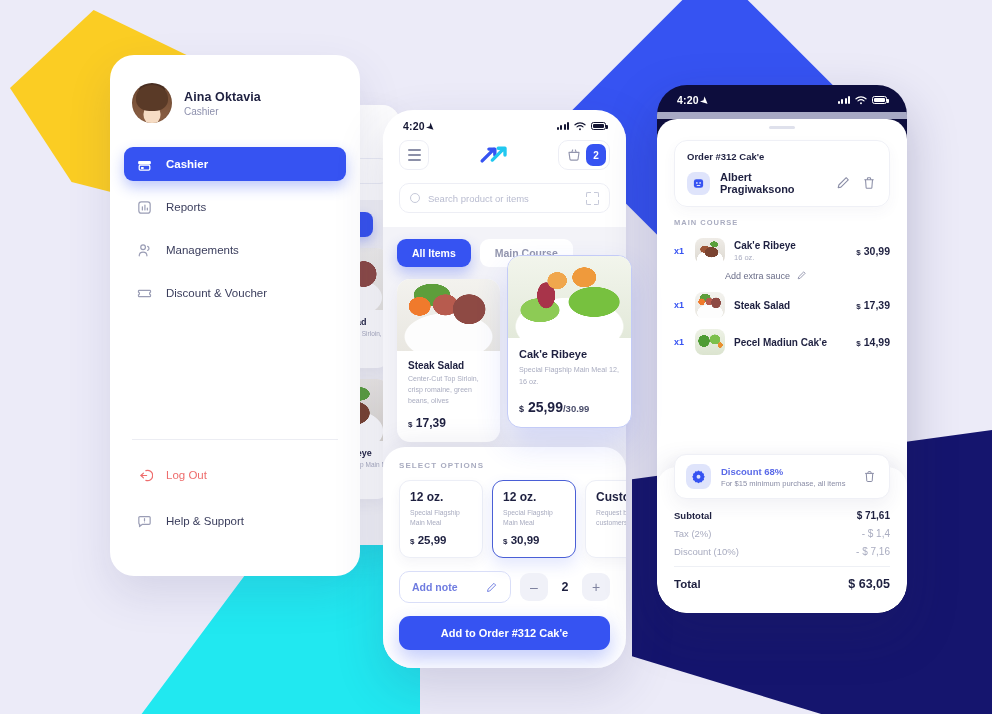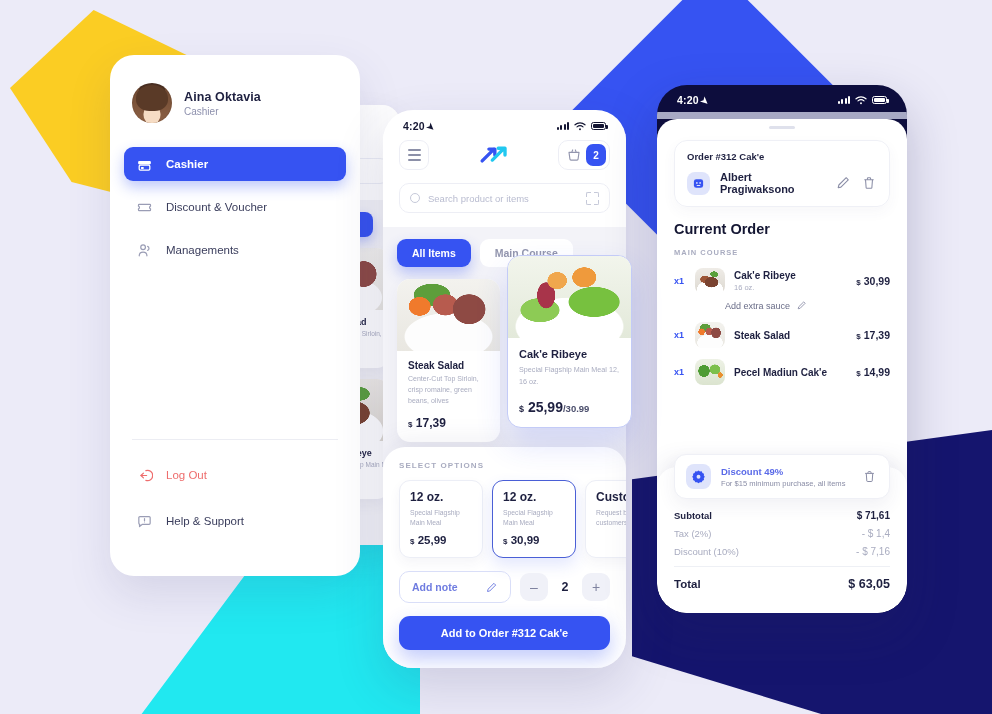--- a/index.html
+++ b/index.html
@@ -422,39 +422,50 @@
       <span class="nav-ico">
         <svg width="17" height="17" viewBox="0 0 24 24" fill="#ffffff">
             <rect x="3" y="7" width="18" height="5" rx="1.6"></rect>
             <rect x="4.5" y="13" width="15" height="7" rx="1.6" fill="none" stroke="#fff" stroke-width="1.8"></rect>
             <rect x="7" y="15.4" width="4" height="3" rx="1" fill="#fff"></rect>
           </svg>
       </span>
       <span class="lbl">Cashier</span>
     </div>
 
-
     <div class="nav-item">
       <span class="nav-ico">
         <svg width="17" height="17" viewBox="0 0 24 24" fill="none" stroke="#9a9db5" stroke-width="1.7" stroke-linejoin="round">
-            <path d="M3.5 8.5a1 1 0 0 1 1-1h15a1 1 0 0 1 1 1v1.6a2 2 0 0 0 0 3.8v1.6a1 1 0 0 1-1 1h-15a1 1 0 0 1-1-1v-1.6a2 2 0 0 0 0-3.8Z"></path>
+            <rect x="4" y="4" width="16" height="16" rx="3.5"></rect>
+            <path d="M9 15.5 V11" stroke-linecap="round"></path>
+            <path d="M12.6 15.5 V8.6" stroke-linecap="round"></path>
+            <path d="M16 15.5 V12.8" stroke-linecap="round"></path>
           </svg>
       </span>
-      <span class="lbl">Discount &amp; Voucher</span>
+      <span class="lbl">Reports</span>
     </div>
 
     <div class="nav-item">
       <span class="nav-ico">
         <svg width="17" height="17" viewBox="0 0 24 24" fill="none" stroke="#9a9db5" stroke-width="1.7">
             <circle cx="10" cy="7.5" r="3.3"></circle>
             <path d="M4.6 19.5c0-3.1 2.4-5.2 5.4-5.2s5.4 2.1 5.4 5.2" stroke-linecap="round"></path>
             <path d="M16.4 6.2a3 3 0 0 1 0 5.6" stroke-linecap="round"></path>
           </svg>
       </span>
       <span class="lbl">Managements</span>
+    </div>
+
+    <div class="nav-item">
+      <span class="nav-ico">
+        <svg width="17" height="17" viewBox="0 0 24 24" fill="none" stroke="#9a9db5" stroke-width="1.7" stroke-linejoin="round">
+            <path d="M3.5 8.5a1 1 0 0 1 1-1h15a1 1 0 0 1 1 1v1.6a2 2 0 0 0 0 3.8v1.6a1 1 0 0 1-1 1h-15a1 1 0 0 1-1-1v-1.6a2 2 0 0 0 0-3.8Z"></path>
+          </svg>
+      </span>
+      <span class="lbl">Discount &amp; Voucher</span>
     </div>
 
   </div>
 
   <div class="nav-spacer"></div>
   <div class="nav-divider"></div>
 
   <div class="nav-bottom">
     <div class="nav-item logout">
       <span class="nav-ico">
@@ -654,21 +665,20 @@
         <span class="ico-btn2">
           <svg width="16" height="16" viewBox="0 0 24 24" fill="none" stroke="#8a8da6" stroke-width="1.6" stroke-linejoin="round">
               <path d="M5 7h14"></path>
               <path d="M6.8 7l.9 12.1a1 1 0 0 0 1 .9h6.6a1 1 0 0 0 1-.9L17.2 7"></path>
               <path d="M9.6 7V5.2a1 1 0 0 1 1-1h2.8a1 1 0 0 1 1 1V7"></path>
             </svg>
         </span>
       </div>
     </div>
 
-    <div class="cur-order">Current Order</div>
     <div class="sec-label">MAIN COURSE</div>
 
     <div class="item-row">
       <span class="qty-x">x1</span>
       <span class="item-thumb ph-ribeye"></span>
       <span class="item-mid">
         <span class="item-name" style="display:block">Cak'e Ribeye</span>
         <span class="item-sub" style="display:block">16 oz.</span>
       </span>
       <span class="item-price"><span class="cur">$</span> <span>30,99</span></span>
@@ -700,21 +710,21 @@
 
     <div class="r-bottom">
       <div class="disc-card">
         <span class="disc-ico">
           <svg width="15" height="15" viewBox="0 0 24 24" fill="#3653f2">
               <path d="M12 2.4l2.3 1.6 2.8-.3 1.2 2.5 2.5 1.2-.3 2.8 1.6 2.3-1.6 2.3.3 2.8-2.5 1.2-1.2 2.5-2.8-.3L12 22.6l-2.3-1.6-2.8.3-1.2-2.5-2.5-1.2.3-2.8L1.9 12.5l1.6-2.3-.3-2.8 2.5-1.2 1.2-2.5 2.8.3Z"></path>
               <circle cx="12" cy="12.4" r="3.1" fill="#dfe4fb"></circle>
             </svg>
         </span>
         <span class="disc-txt">
-          <span class="disc-t" style="display:block">Discount 49%</span>
+          <span class="disc-t" style="display:block">Discount 68%</span>
           <span class="disc-d" style="display:block">For $15 minimum purchase, all items</span>
         </span>
         <span class="ico-btn2">
           <svg width="15" height="15" viewBox="0 0 24 24" fill="none" stroke="#8a8da6" stroke-width="1.6" stroke-linejoin="round">
               <path d="M5 7h14"></path>
               <path d="M6.8 7l.9 12.1a1 1 0 0 0 1 .9h6.6a1 1 0 0 0 1-.9L17.2 7"></path>
               <path d="M9.6 7V5.2a1 1 0 0 1 1-1h2.8a1 1 0 0 1 1 1V7"></path>
             </svg>
         </span>
       </div>

